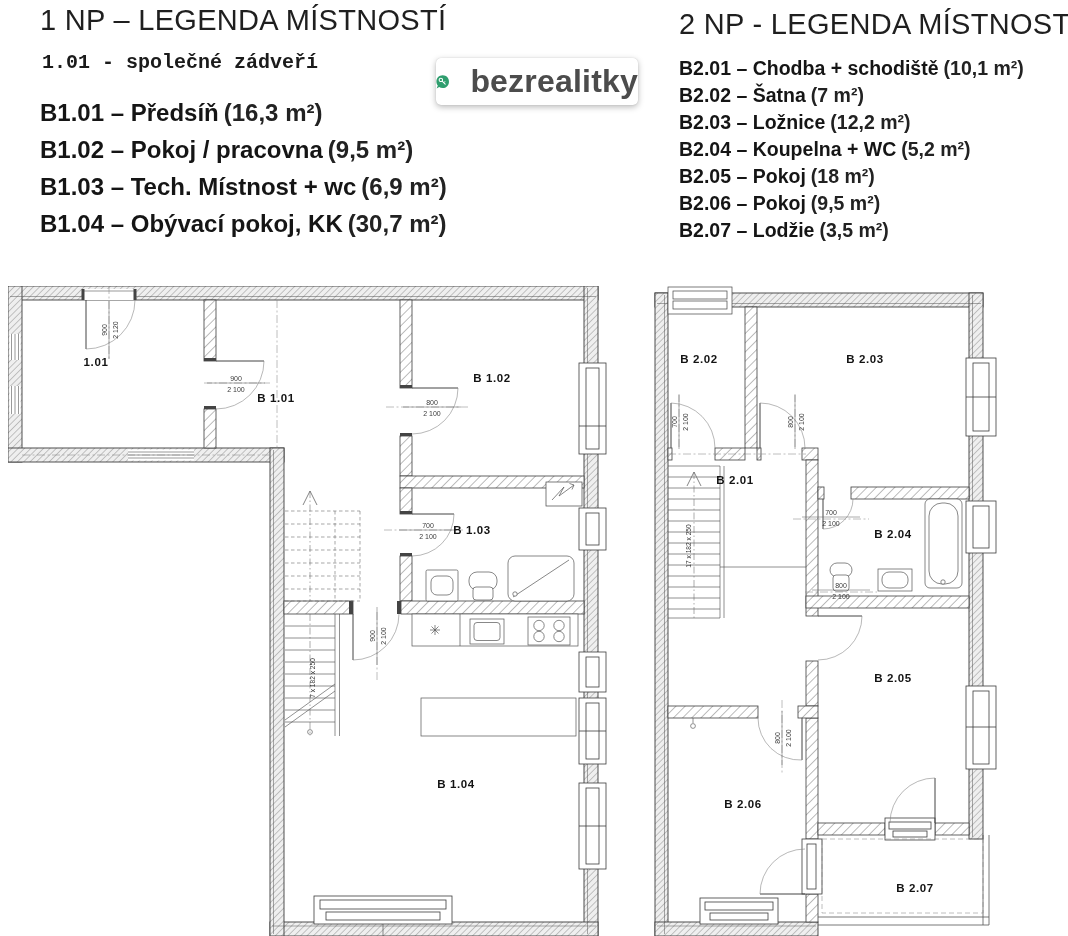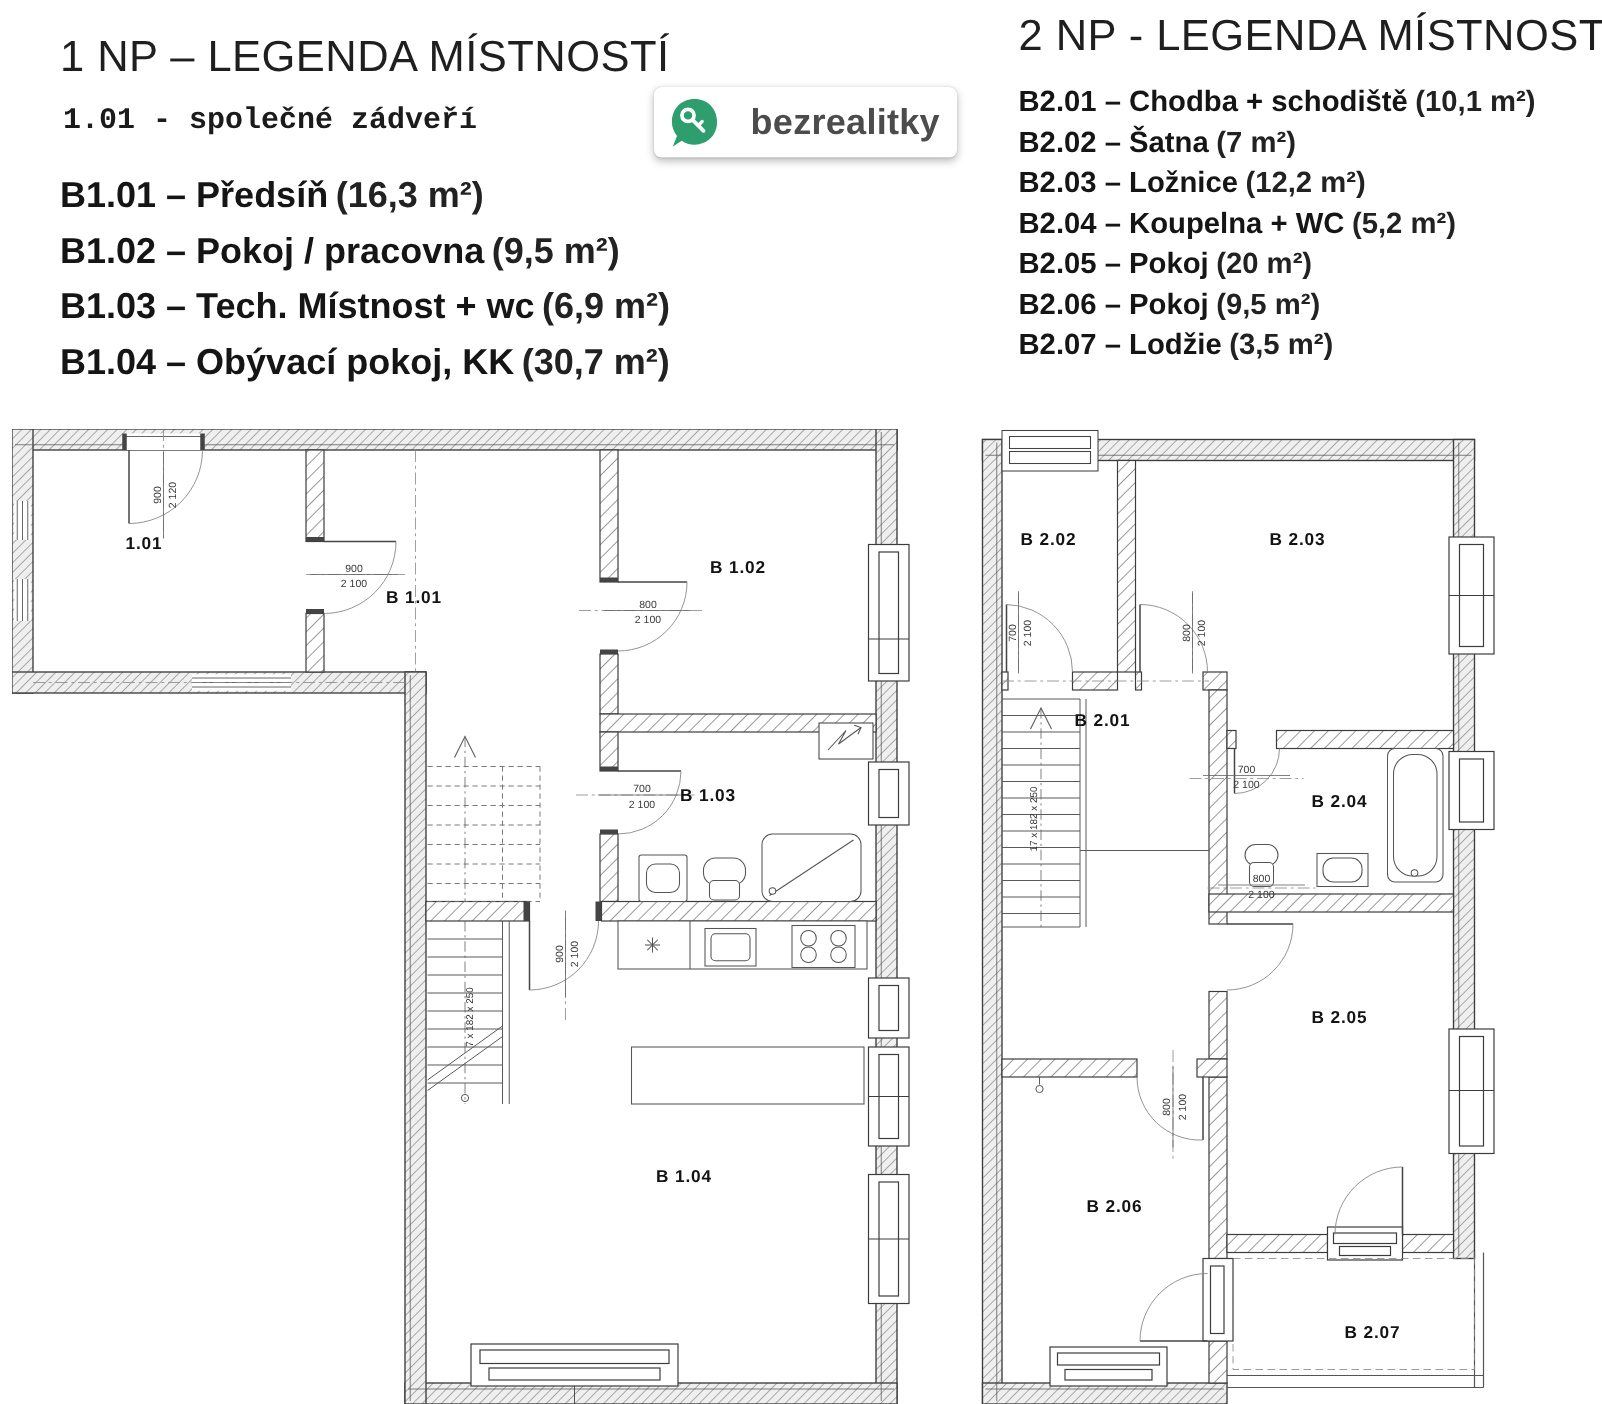--- a/index.html
+++ b/index.html
@@ -1,30 +1,30 @@
 <!DOCTYPE html>
 <html><head>
 <meta charset="utf-8">
 <style>
   html,body{margin:0;padding:0;background:#fff;}
   body{width:1068px;height:936px;position:relative;overflow:hidden;
        font-family:"Liberation Sans",sans-serif;color:#1b1b1b;}
   .legend{position:absolute;}
   .legend h1{font-size:29px;font-weight:400;color:#1f1f1f;margin:0 0 14px 0;letter-spacing:.3px;white-space:nowrap;}
-  #legend1{left:40px;top:22px;width:420px;}
+  #legend1{left:40px;top:4px;width:420px;}
   #legend2{left:679px;top:8px;width:386px;}
   #legend1 .intro{font-size:20px;font-weight:700;margin:10px 0 20px 2px;font-family:Liberation Mono, monospace;}
   #legend1 .li{font-size:24px;line-height:37px;white-space:nowrap;}
   #legend2 .li{font-size:19.5px;line-height:27px;white-space:nowrap;}
   .li b{font-weight:700;color:#151515;}
   .li span{font-weight:700;margin-left:5px;color:#222;}
   #logo{position:absolute;left:436px;top:58px;width:202px;height:47px;background:#fff;
         border-radius:5px;box-shadow:0 2px 6px rgba(0,0,0,.28),0 0 1px rgba(0,0,0,.2);
         display:flex;align-items:center;justify-content:center;gap:9px;}
-  #logo .word{font-size:24px;font-weight:700;color:#4c4c4c;letter-spacing:.2px;margin-left:12px;}
+  #logo .word{font-size:32px;font-weight:700;color:#4c4c4c;letter-spacing:.2px;margin-left:12px;}
   svg text{font-family:"Liberation Sans",sans-serif;}
   .room{font-size:11.5px;font-weight:700;fill:#131313;letter-spacing:.6px;}
   .dim text{font-size:7px;fill:#3a3a3a;text-anchor:middle;}
   .dim line{stroke:#666;stroke-width:.55;}
   .st{font-size:6.6px;fill:#333;text-anchor:middle;}
   .plan{position:absolute;}
   #plan1{left:8px;top:286px;}
   #plan2{left:645px;top:286px;}
 </style>
 </head>
@@ -38,21 +38,21 @@
   <div class="li"><b>B1.03 – Tech. Místnost + wc</b><span>(6,9 m²)</span></div>
   <div class="li"><b>B1.04 – Obývací pokoj, KK</b><span>(30,7 m²)</span></div>
 </div>
 
 <div id="legend2" class="legend">
   <h1>2 NP - LEGENDA MÍSTNOSTÍ</h1>
   <div class="li"><b>B2.01 – Chodba + schodiště</b><span>(10,1 m²)</span></div>
   <div class="li"><b>B2.02 – Šatna</b><span>(7 m²)</span></div>
   <div class="li"><b>B2.03 – Ložnice</b><span>(12,2 m²)</span></div>
   <div class="li"><b>B2.04 – Koupelna + WC</b><span>(5,2 m²)</span></div>
-  <div class="li"><b>B2.05 – Pokoj</b><span>(20 m²)</span></div>
+  <div class="li"><b>B2.05 – Pokoj</b><span>(18 m²)</span></div>
   <div class="li"><b>B2.06 – Pokoj</b><span>(9,5 m²)</span></div>
   <div class="li"><b>B2.07 – Lodžie</b><span>(3,5 m²)</span></div>
 </div>
 
 <div id="logo">
   <svg width="32" height="34" viewBox="0 0 34 36">
     <path d="M17 1 C26.4 1 33 8 33 17.2 C33 26.4 26.4 33.4 17 33.4 C13.6 33.4 10.5 32.4 8 30.6 L1.6 34.6 L4.6 27.2 C2.3 24.4 1 21 1 17.2 C1 8 7.6 1 17 1 Z" fill="#2f9e6e"></path>
     <circle cx="12.4" cy="12.6" r="4.3" fill="none" stroke="#fff" stroke-width="2.6"></circle>
     <line x1="15.6" y1="15.8" x2="23.4" y2="23.6" stroke="#fff" stroke-width="2.6" stroke-linecap="round"></line>
     <line x1="19.6" y1="19.8" x2="22.4" y2="17" stroke="#fff" stroke-width="2.4" stroke-linecap="round"></line>

